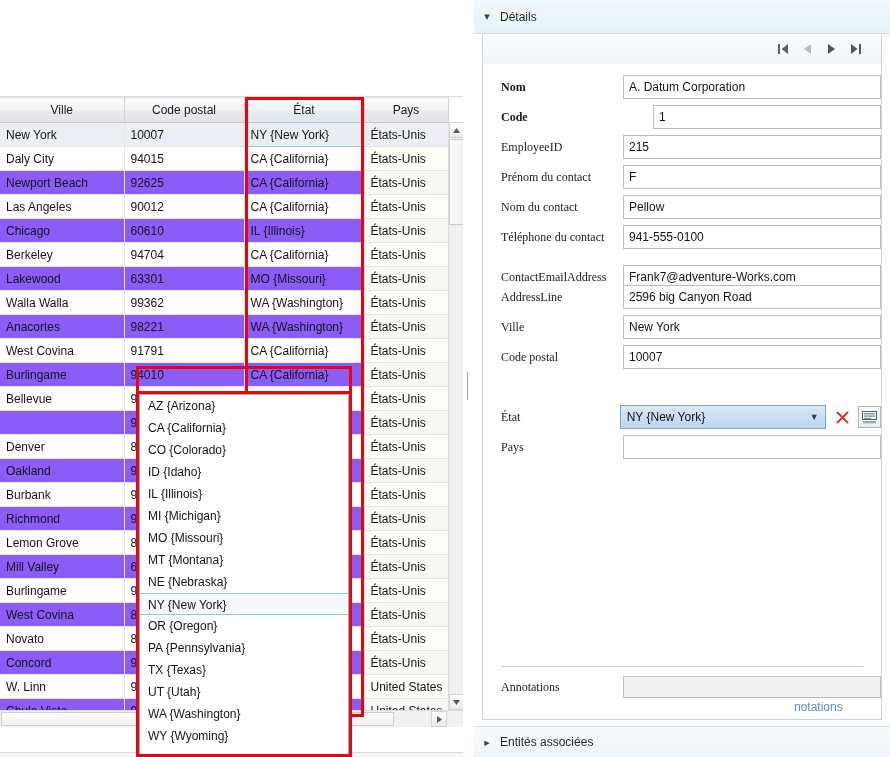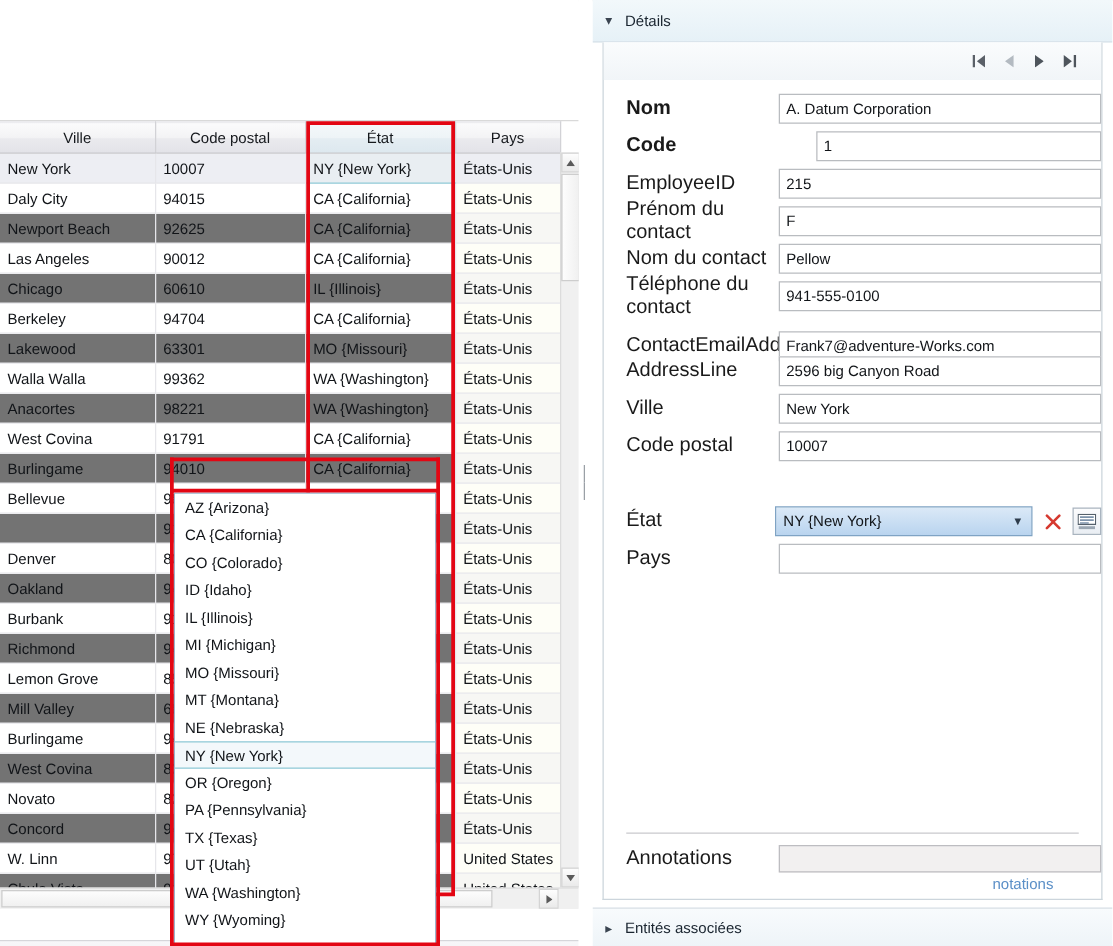--- a/index.html
+++ b/index.html
@@ -64,21 +64,21 @@
   table.grid tbody td {
     height: 24px;
     padding: 0 0 0 6px;
     border-bottom: 1px solid #e6e6ea;
     border-right: 1px solid #e6e6ea;
     white-space: nowrap;
     overflow: hidden;
     box-sizing: border-box;
     color: #111418;
   }
-  tr.row-even td { background: #737373; }
+  tr.row-even td { background: #8b5cf6; }
   tr.row-odd  td { background: #ffffff; }
   tr.row-even td.cell-pays { background: #f7f7f4; }
   tr.row-odd  td.cell-pays { background: #fefef7; }
   tr.row-sel td { background: #edeef3; }
   tr.row-sel td.cell-etat {
     background: #e9eef2;
     border-top: 1px solid #8fc9d6;
     border-bottom: 1px solid #8fc9d6;
   }
   td.cell-cp, td.cell-etat { }
@@ -240,21 +240,22 @@
     position: absolute;
     left: 0;
     width: 398px; height: 30px;
     display: flex; align-items: center;
   }
   .flabel {
     width: 140px;
     padding-left: 18px;
     box-sizing: border-box;
     color: #1a1a1a;
-    font-size: 16px;
+    font-size: 12px;
+    font-family: Liberation Serif, serif;
   }
   .flabel.bold { font-weight: bold; }
   .finput {
     width: 258px; height: 24px;
     border: 1px solid #b9bcc0;
     background: #ffffff;
     box-sizing: border-box;
     padding: 0 5px;
     line-height: 22px;
     font-size: 12px;

